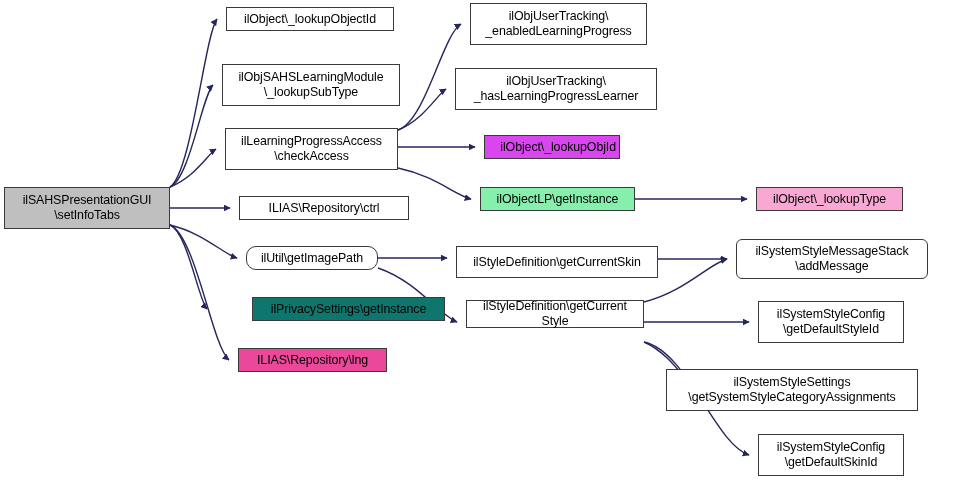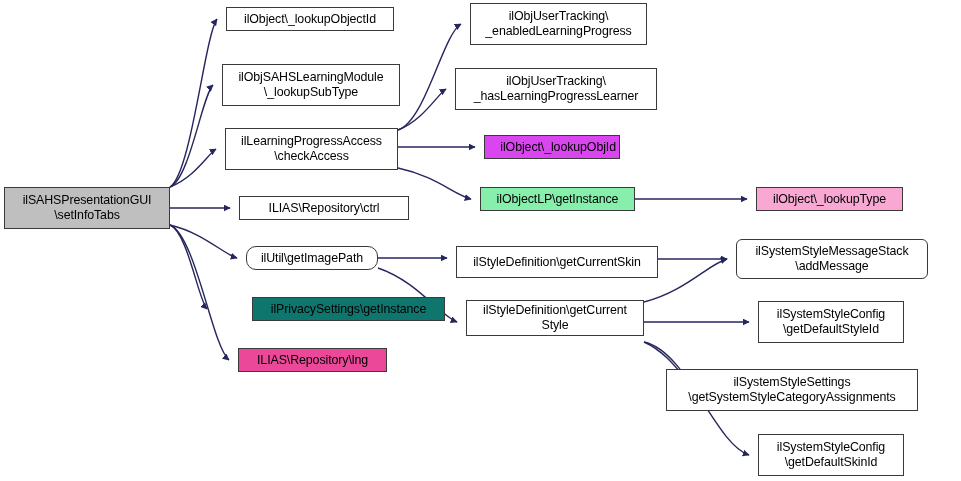--- a/index.html
+++ b/index.html
@@ -91,21 +91,21 @@
     <div class="node" style="left: 246px; top: 246px; width: 132px; height: 24px; background: rgb(255, 255, 255); border-color: rgb(58, 58, 58); border-radius: 10px;"><span class="lbl">ilUtil\getImagePath</span></div>
     <div class="node" style="left: 216px; top: 297px; width: 193px; height: 24px; background: #0f766e; border-color: rgb(58, 58, 58); margin-left: 36px;"><span class="lbl">ilPrivacySettings\getInstance</span></div>
     <div class="node" style="left: 238px; top: 348px; width: 149px; height: 24px; background: #ec4899; border-color: rgb(58, 58, 58);"><span class="lbl">ILIAS\Repository\lng</span></div>
     <div class="node" style="left: 470px; top: 3px; width: 177px; height: 42px; background: rgb(255, 255, 255); border-color: rgb(58, 58, 58);"><span class="lbl">ilObjUserTracking\
 _enabledLearningProgress</span></div>
     <div class="node" style="left: 455px; top: 68px; width: 202px; height: 42px; background: rgb(255, 255, 255); border-color: rgb(58, 58, 58);"><span class="lbl">ilObjUserTracking\
 _hasLearningProgressLearner</span></div>
     <div class="node" style="left: 484px; top: 135px; width: 136px; height: 24px; background: #d946ef; border-color: rgb(58, 58, 58); text-align: right;"><span class="lbl">ilObject\_lookupObjId</span></div>
     <div class="node" style="left: 480px; top: 187px; width: 155px; height: 24px; background: #86efac; border-color: rgb(58, 58, 58);"><span class="lbl">ilObjectLP\getInstance</span></div>
     <div class="node" style="left: 456px; top: 246px; width: 202px; height: 32px; background: rgb(255, 255, 255); border-color: rgb(58, 58, 58);"><span class="lbl">ilStyleDefinition\getCurrentSkin</span></div>
-    <div class="node" style="left: 466px; top: 300px; width: 178px; height: 36px; background: rgb(255, 255, 255); border-color: rgb(58, 58, 58);"><span class="lbl">ilStyleDefinition\getCurrent
+    <div class="node" style="left: 466px; top: 300px; width: 178px; height: 28px; background: rgb(255, 255, 255); border-color: rgb(58, 58, 58);"><span class="lbl">ilStyleDefinition\getCurrent
 Style</span></div>
     <div class="node" style="left: 756px; top: 187px; width: 147px; height: 24px; background: #f9a8d4; border-color: rgb(58, 58, 58);"><span class="lbl">ilObject\_lookupType</span></div>
     <div class="node" style="left: 736px; top: 239px; width: 192px; height: 40px; background: rgb(255, 255, 255); border-color: rgb(58, 58, 58); border-radius: 6px;"><span class="lbl">ilSystemStyleMessageStack
 \addMessage</span></div>
     <div class="node" style="left: 758px; top: 301px; width: 146px; height: 42px; background: rgb(255, 255, 255); border-color: rgb(58, 58, 58);"><span class="lbl">ilSystemStyleConfig
 \getDefaultStyleId</span></div>
     <div class="node" style="left: 666px; top: 369px; width: 252px; height: 42px; background: rgb(255, 255, 255); border-color: rgb(58, 58, 58);"><span class="lbl">ilSystemStyleSettings
 \getSystemStyleCategoryAssignments</span></div>
     <div class="node" style="left: 758px; top: 434px; width: 146px; height: 42px; background: rgb(255, 255, 255); border-color: rgb(58, 58, 58);"><span class="lbl">ilSystemStyleConfig
 \getDefaultSkinId</span></div>

